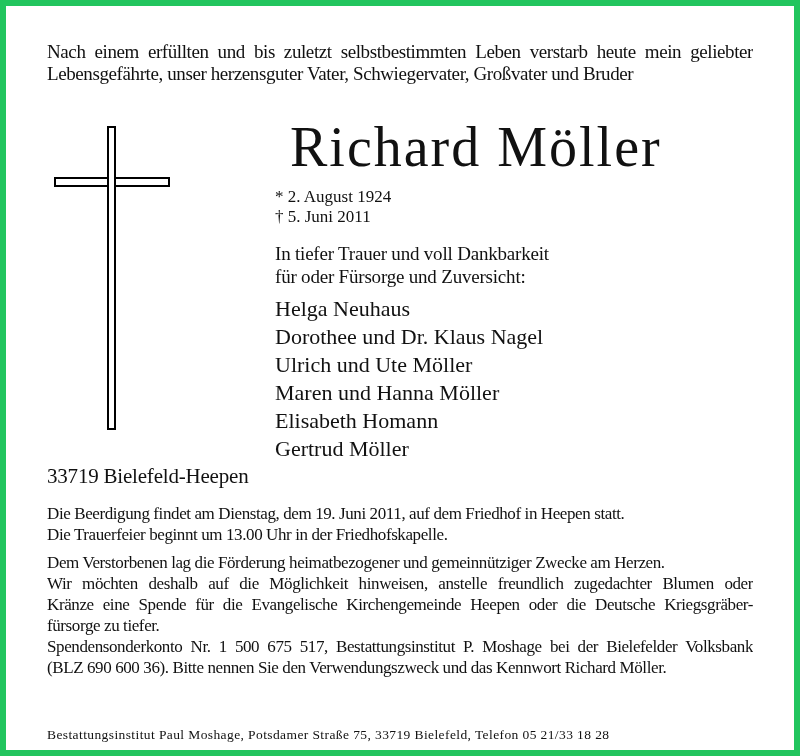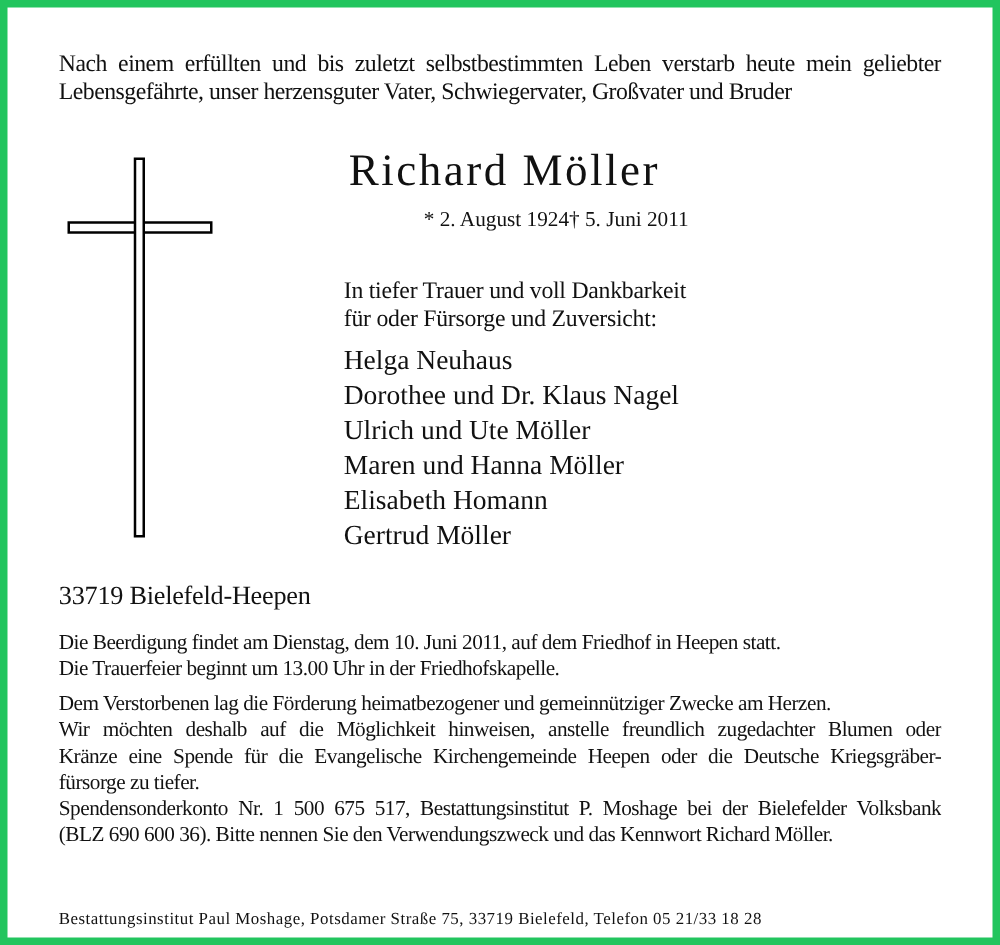--- a/index.html
+++ b/index.html
@@ -32,36 +32,37 @@
     position: absolute;
     left: 35px; top: 108px;
   }
   
   .main {
     position: absolute;
     left: 269px; top: 101px;
     width: 340px;
   }
   .deceased-name {
-    margin: 4px;
-    font-size: 36px;
+    margin: 15px;
+    font-size: 56px;
     font-weight: normal;
     letter-spacing: 2px;
     line-height: 50px;
     white-space: nowrap;
   }
   .dates {
     display: flex;
-    justify-content: center;
+    justify-content: flex-end;
     margin-top: 5px;
     font-size: 17px;
     line-height: 20px;
+    flex-direction: column;
   }
   .mourning {
-    margin-top: 35px;
+    margin-top: 15px;
     font-size: 19px;
     line-height: 23px;
     letter-spacing: -0.2px;
   }
   .mourners {
     margin-top: 7px;
     font-size: 22px;
     line-height: 28px;
   }
   
@@ -123,21 +124,21 @@
       <div>Maren und Hanna Möller</div>
       <div>Elisabeth Homann</div>
       <div>Gertrud Möller</div>
     </div>
   </div>
 
   <div class="location">33719 Bielefeld-Heepen</div>
 
   <div class="body-block">
     <div class="para">
-      <div class="line">Die Beerdigung findet am Dienstag, dem 10. Juni 2011, auf dem Friedhof in Heepen statt.</div>
+      <div class="line">Die Beerdigung findet am Dienstag, dem 19. Juni 2011, auf dem Friedhof in Heepen statt.</div>
       <div class="line">Die Trauerfeier beginnt um 13.00 Uhr in der Friedhofskapelle.</div>
     </div>
     <div class="para">
       <div class="line">Dem Verstorbenen lag die Förderung heimatbezogener und gemeinnütziger Zwecke am Herzen.</div>
       <div class="line jline">Wir möchten deshalb auf die Möglichkeit hinweisen, anstelle freundlich zugedachter Blumen oder</div>
       <div class="line jline">Kränze eine Spende für die Evangelische Kirchengemeinde Heepen oder die Deutsche Kriegsgräber-</div>
       <div class="line">fürsorge zu tiefer.</div>
       <div class="line jline">Spendensonderkonto Nr. 1 500 675 517, Bestattungsinstitut P. Moshage bei der Bielefelder Volksbank</div>
       <div class="line">(BLZ 690 600 36). Bitte nennen Sie den Verwendungszweck und das Kennwort Richard Möller.</div>
     </div>

